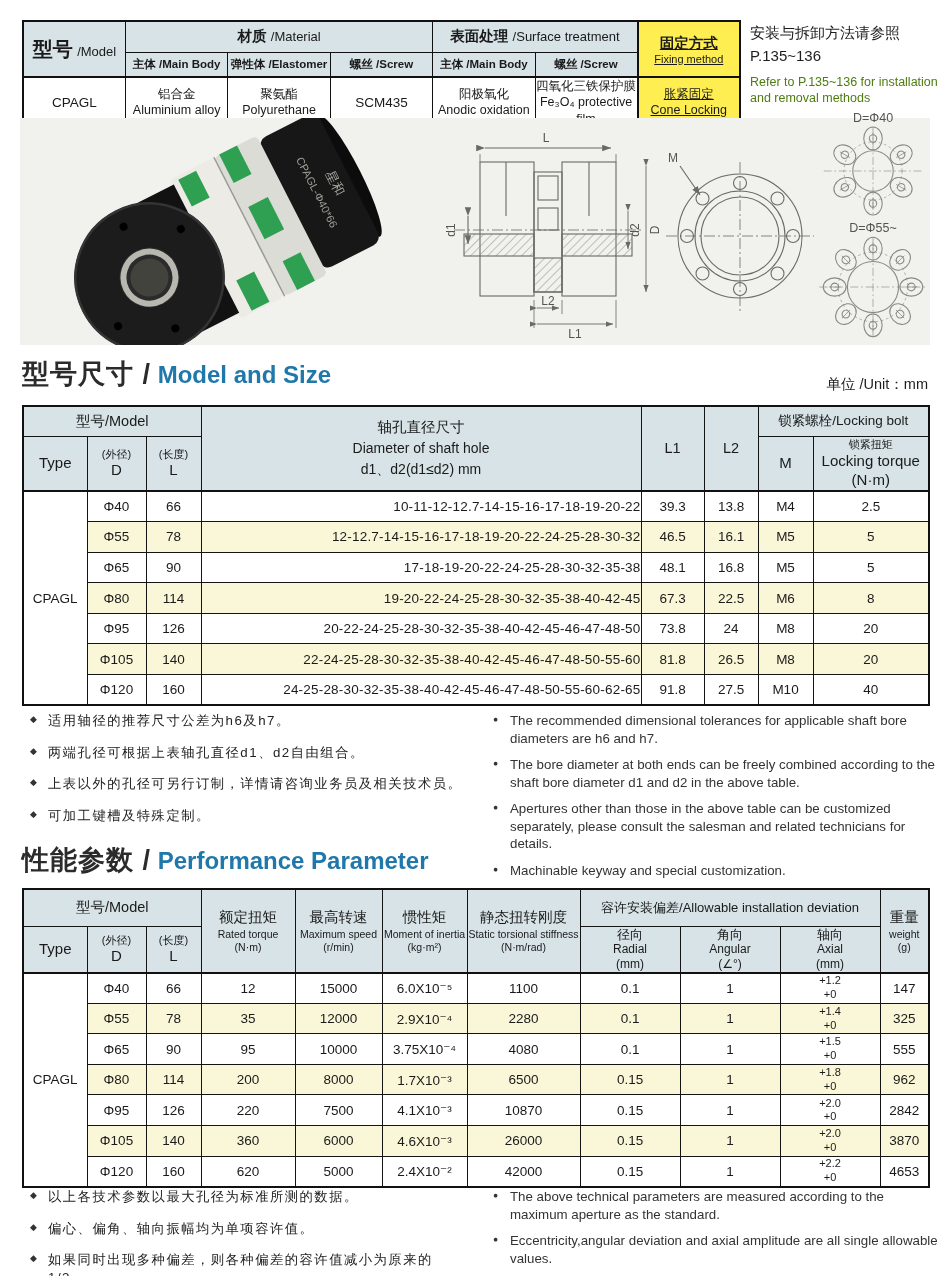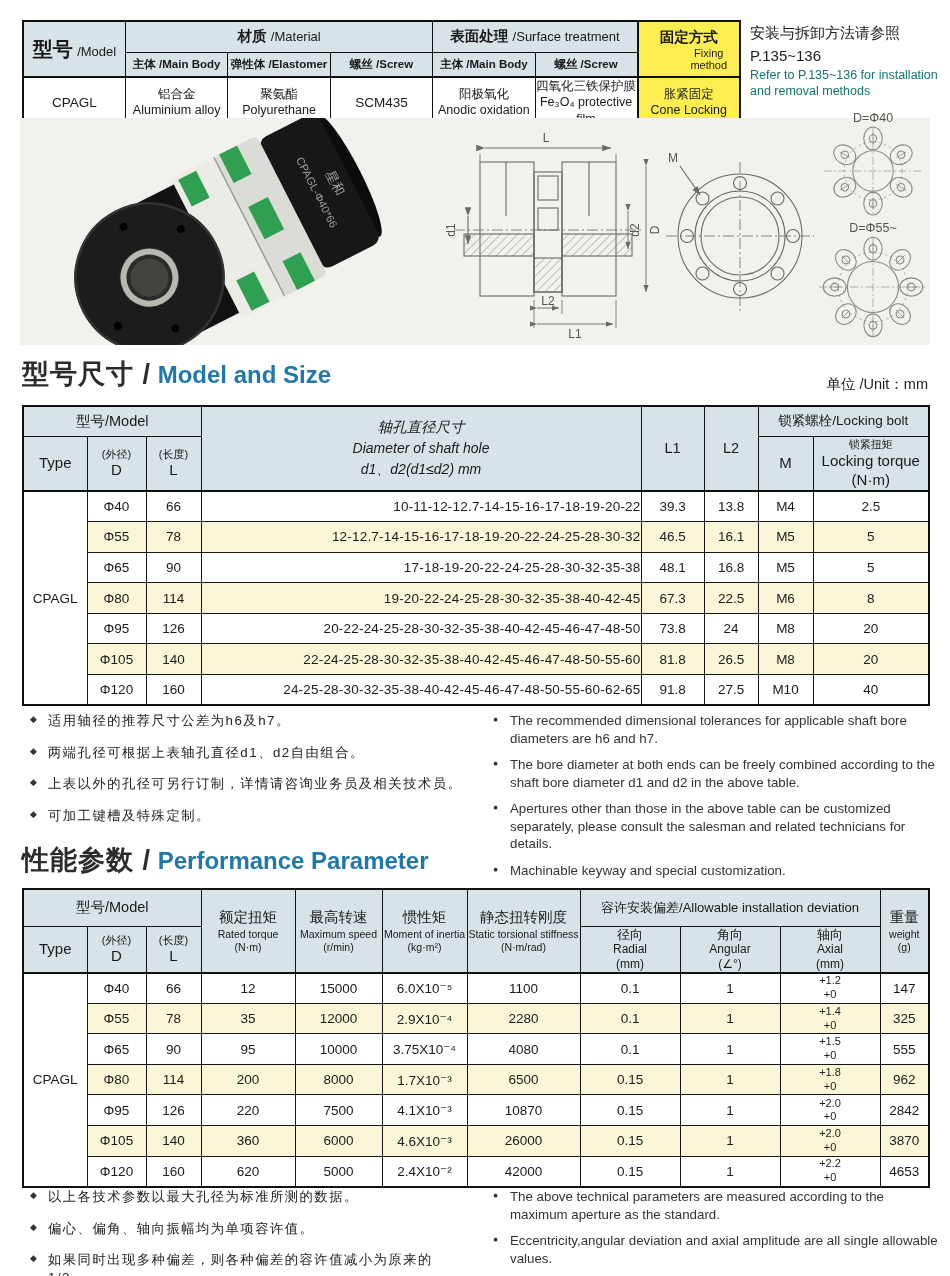--- a/index.html
+++ b/index.html
@@ -13,25 +13,25 @@
   .spec-table td { border:1.5px solid #111; vertical-align:middle; }
   .spec-table .hd { background:#d7e3e7; }
   .spec-table tr:nth-child(1) td { height:31px; }
   .spec-table tr:nth-child(2) td { height:25px; }
   .spec-table tr:nth-child(3) td { height:41px; border-top:2.5px solid #111; }
   .cn-lg { font-size:20px; font-weight:bold; }
   .cn-md { font-size:14.5px; font-weight:bold; }
   .en-md { font-size:13px;margin-top:30px; }
   .sub { font-size:11.5px; font-weight:bold; }
   .two-line div { font-size:12.5px; line-height:1.3; }
-  .fixing-col { background:#ffee52 !important; border:2.5px solid #111 !important; }
-  .fixing-col .en-sm { font-size:11px;margin-left:40px; }
+  .fixing-col { background:#ffee52 !important; border:2.5px solid #111 !important;text-decoration:underline; }
+  .fixing-col .en-sm { font-size:11px; }
   .install-note { position:absolute; left:750px; top:22px; width:192px; }
   .install-note .cn { font-size:15px; line-height:1.5; color:#1d1d1d; }
-  .install-note .en { font-size:12.5px; line-height:1.3; color:#0f766e; }
+  .install-note .en { font-size:12.5px; line-height:1.3; margin-top:7px; color:#4d7c0f; }
 
   
   .image-band { position:absolute; left:20px; top:118px; width:910px; height:227px; background:#f1f1ee; }
   .product-svg { position:absolute; left:5px; top:0; }
   .section-svg { position:absolute; left:418px; top:0; }
   .front-svg { position:absolute; left:632px; top:0; }
   .stars { position:absolute; left:793px; top:-7px; width:120px; text-align:center; }
   .star-label { font-size:12.5px; color:#55554f; }
   .dim-text { font-size:12px; fill:#55554f; }
 
@@ -49,21 +49,21 @@
   .data-table thead th { background:#d7e3e7; font-weight:normal; }
   .data-table tbody tr:first-child td { border-top:2.8px solid #111; }
   .data-table tbody td { height:30.6px; font-size:13.5px; }
   .t1 { top:405px; } .t2 { top:888px; }
   .t1 thead tr:nth-child(1) th { height:30px; font-size:14.5px; }
   .t1 thead tr:nth-child(2) th { height:55px; }
   .t2 thead tr:nth-child(1) th { height:37px; font-size:14.5px; }
   .t2 thead tr:nth-child(2) th { height:40px; }
   .hd-sm { font-size:11px; line-height:1.25; }
   .hd-big { font-size:15px; line-height:1.1; }
-  .hd-3line div { line-height:1.5; font-size:14px;font-style:italic; }
+  .hd-3line div { line-height:1.5; font-size:14px; }
   .hd-3line .cnl { font-size:14.5px; }
   .hd-tiny div { font-size:15px; line-height:1.3; }
   .hd-stack .cnl { font-size:14.5px; line-height:1.45; }
   .hd-stack .enl { font-size:10.5px; line-height:1.25; }
   .hd-sub3 div { font-size:12px; line-height:1.22; }
   .hd-sub3 .cnl { font-size:13px; }
   .alt td { background:#faf7d8; }
   .type-cell { background:#fff !important; font-size:14px; }
   .left-cell { text-align:right; padding-left:6px; font-size:12.3px; letter-spacing:0.2px; }
   .tol-t, .tol-b { font-size:11px; line-height:1.25; }

